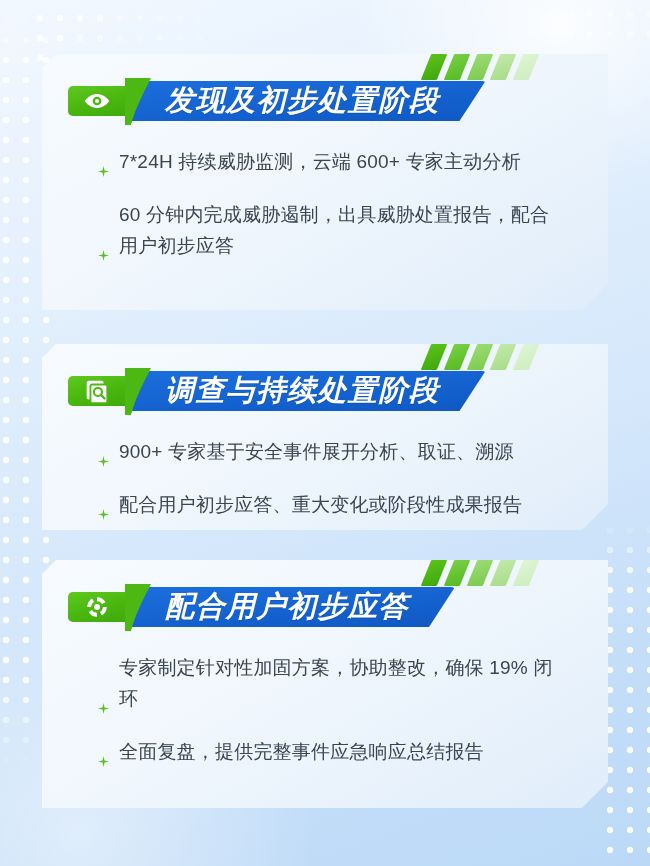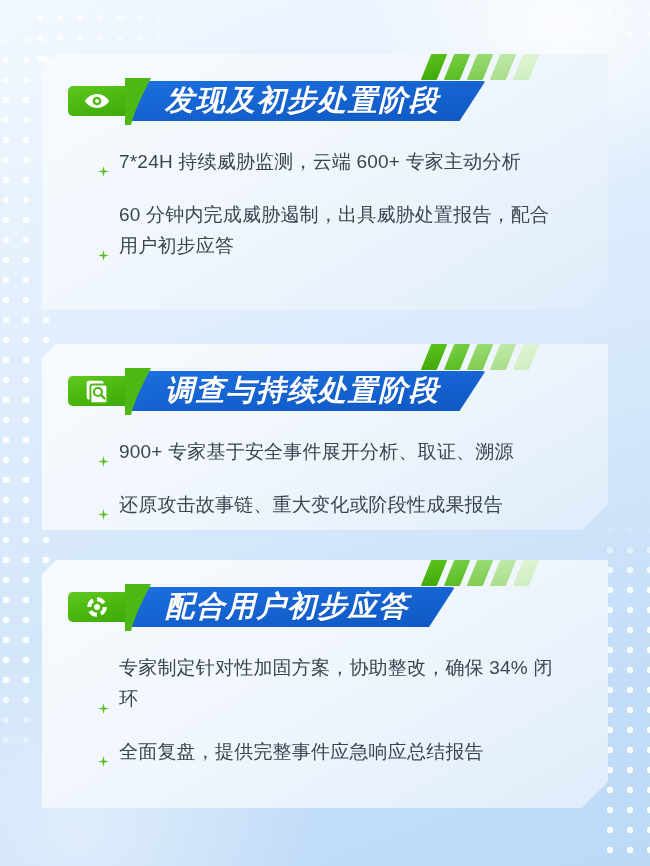--- a/index.html
+++ b/index.html
@@ -269,21 +269,21 @@
               </svg>
           </span>
           <span class="bullet-text">900+ 专家基于安全事件展开分析、取证、溯源</span>
         </div>
         <div class="bullet">
           <span class="bullet-mark">
             <svg width="11" height="11" viewBox="0 0 12 12">
                 <path d="M6 0 L7.1 4.9 L12 6 L7.1 7.1 L6 12 L4.9 7.1 L0 6 L4.9 4.9 Z" fill="#5BBF22"></path>
               </svg>
           </span>
-          <span class="bullet-text">还原攻击故事链、重大变化或阶段性成果报告</span>
+          <span class="bullet-text">配合用户初步应答、重大变化或阶段性成果报告</span>
         </div>
       </div>
     </div>
   </div>
 
   <div class="card" id="card-2" style="top:560px; height:248px;">
     <div class="card-inner">
       <div class="stripes">
         <i></i>
           <i></i>
@@ -312,21 +312,21 @@
         </div>
       </div>
 
       <div class="bullets">
         <div class="bullet">
           <span class="bullet-mark">
             <svg width="11" height="11" viewBox="0 0 12 12">
                 <path d="M6 0 L7.1 4.9 L12 6 L7.1 7.1 L6 12 L4.9 7.1 L0 6 L4.9 4.9 Z" fill="#5BBF22"></path>
               </svg>
           </span>
-          <span class="bullet-text">专家制定针对性加固方案，协助整改，确保 34% 闭环</span>
+          <span class="bullet-text">专家制定针对性加固方案，协助整改，确保 19% 闭环</span>
         </div>
         <div class="bullet">
           <span class="bullet-mark">
             <svg width="11" height="11" viewBox="0 0 12 12">
                 <path d="M6 0 L7.1 4.9 L12 6 L7.1 7.1 L6 12 L4.9 7.1 L0 6 L4.9 4.9 Z" fill="#5BBF22"></path>
               </svg>
           </span>
           <span class="bullet-text">全面复盘，提供完整事件应急响应总结报告</span>
         </div>
       </div>

